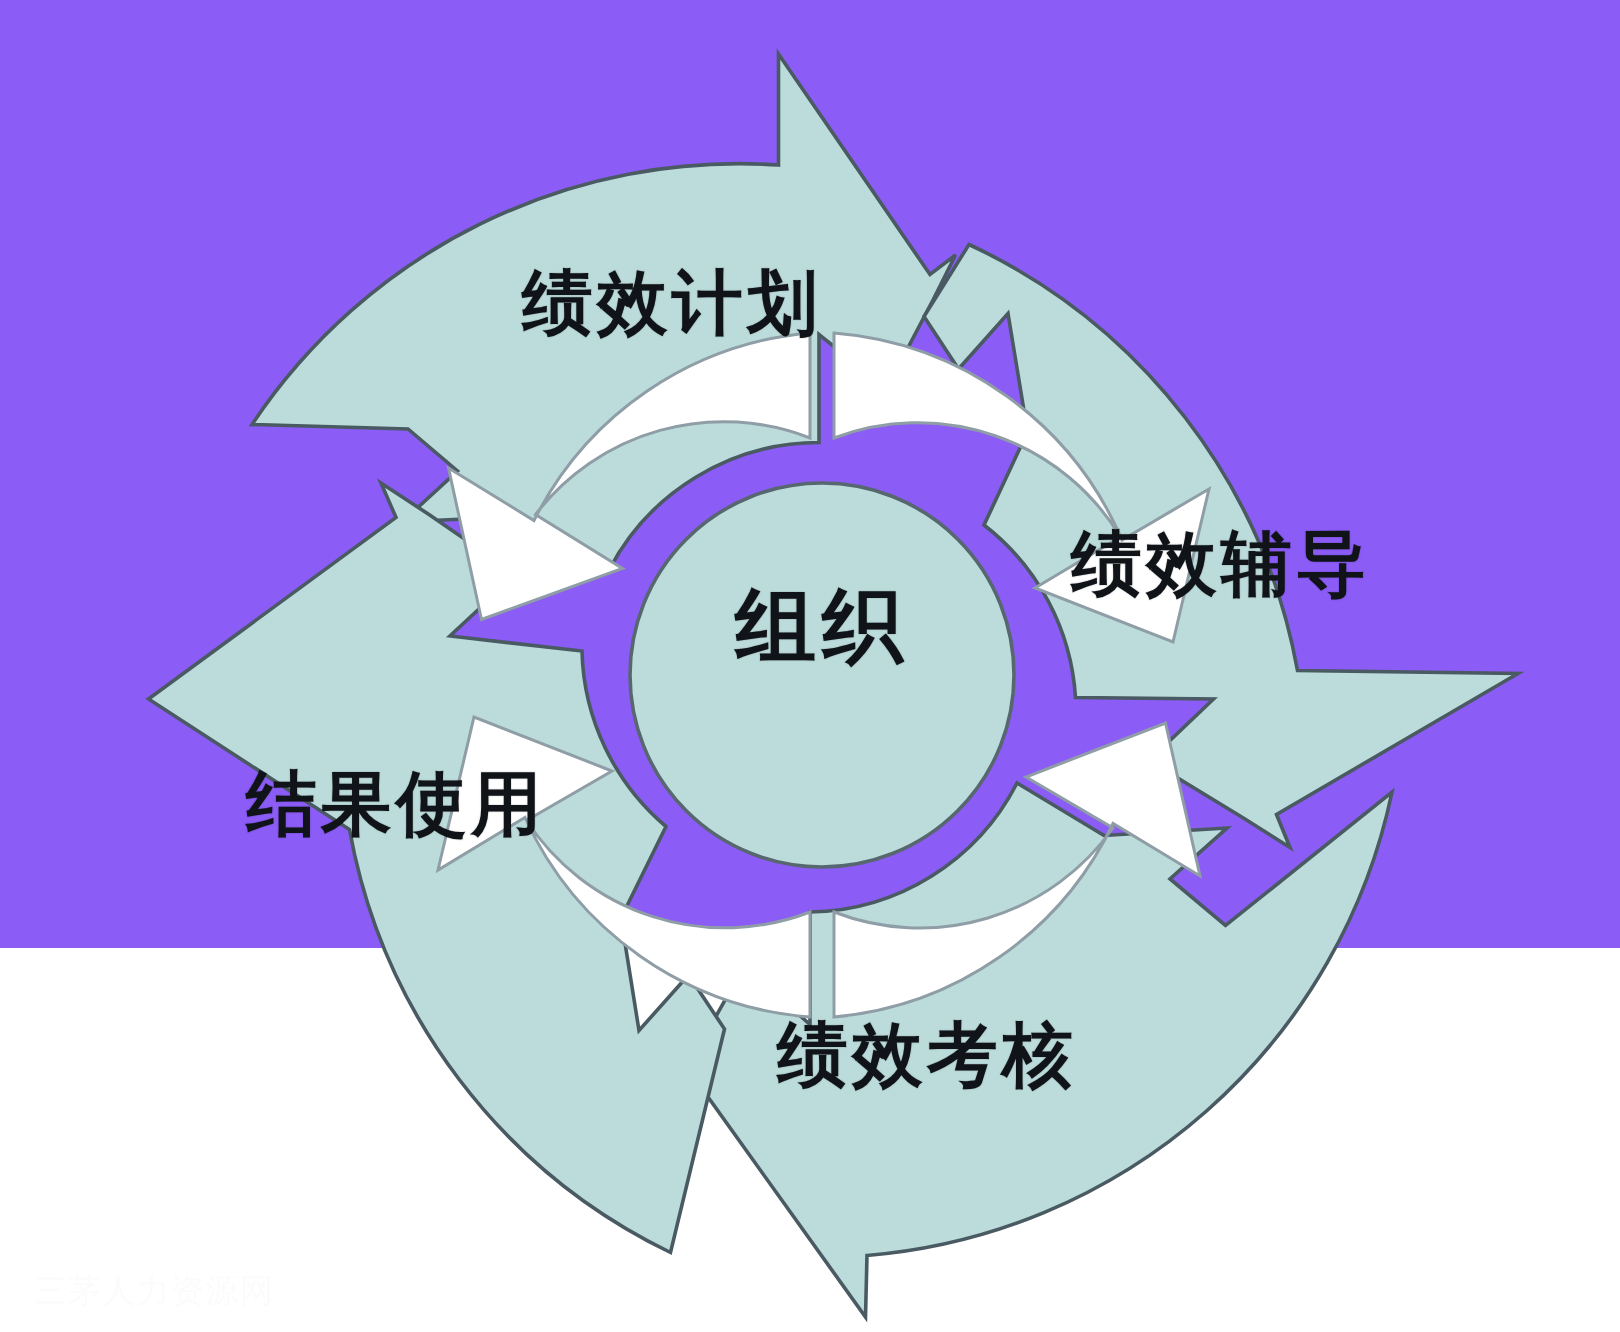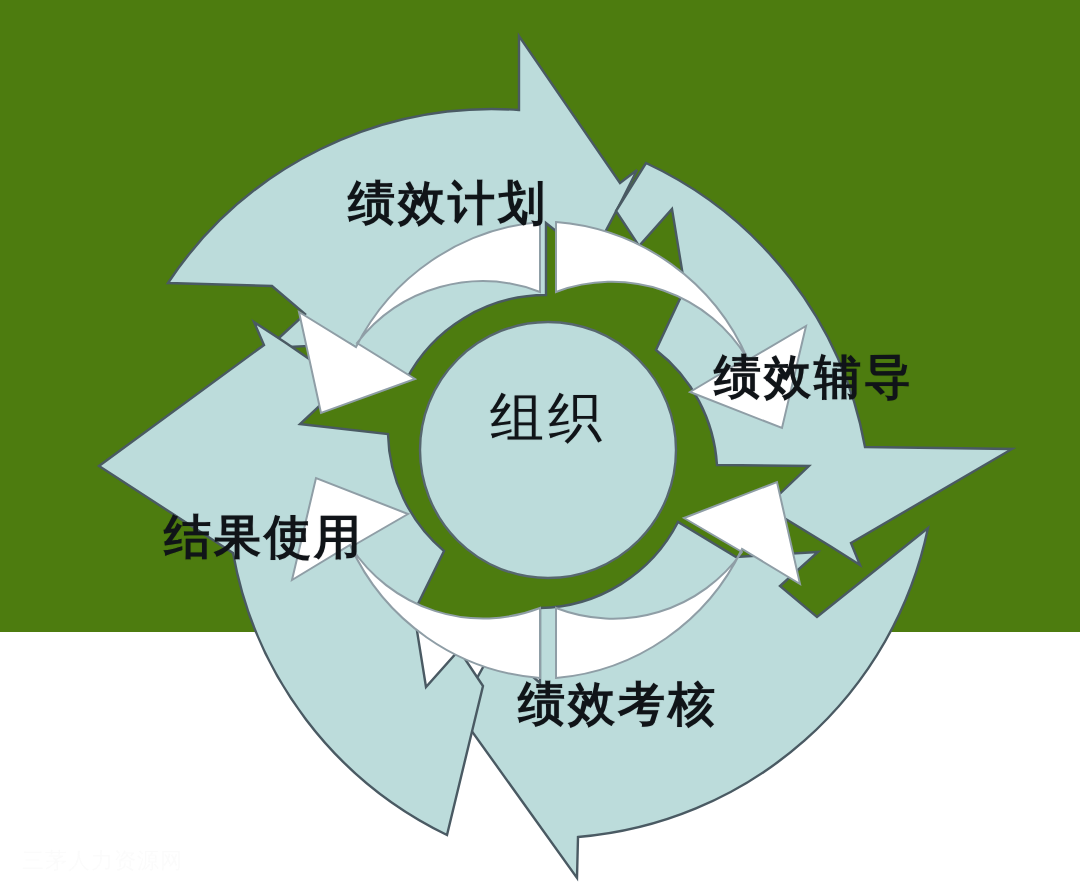--- a/index.html
+++ b/index.html
@@ -10,21 +10,21 @@
   body {
     width: 1080px;
     height: 888px;
     overflow: hidden;
     font-family: "DejaVu Sans", "Liberation Sans", sans-serif;
   }
   #diagram-root {
     position: relative;
     width: 1080px;
     height: 632px;
-    background: #4d7c0f;
+    background: #8b5cf6;
   }
   #cycle-svg {
     position: absolute;
     left: 0;
     top: 0;
     width: 1080px;
     height: 888px;
     display: block;
   }
   .seg-label {
@@ -43,21 +43,21 @@
   #label-assess { left: 518px; top: 679px; }
   #label-result { left: 164px; top: 512px; }
 
   #center-label {
     position: absolute;
     left: 418px;
     top: 386px;
     width: 260px;
     text-align: center;
     color: #101418;
-    font-weight: 400;
+    font-weight: 700;
     font-size: 54px;
     letter-spacing: 4px;
     line-height: 1.18;
     font-family: "DejaVu Sans", "Liberation Sans", sans-serif;
     text-shadow: 0 0 1px rgba(0,0,0,0.35);
   }
   #center-label .ct-line { display: block; }
 
   #watermark {
     position: absolute;

